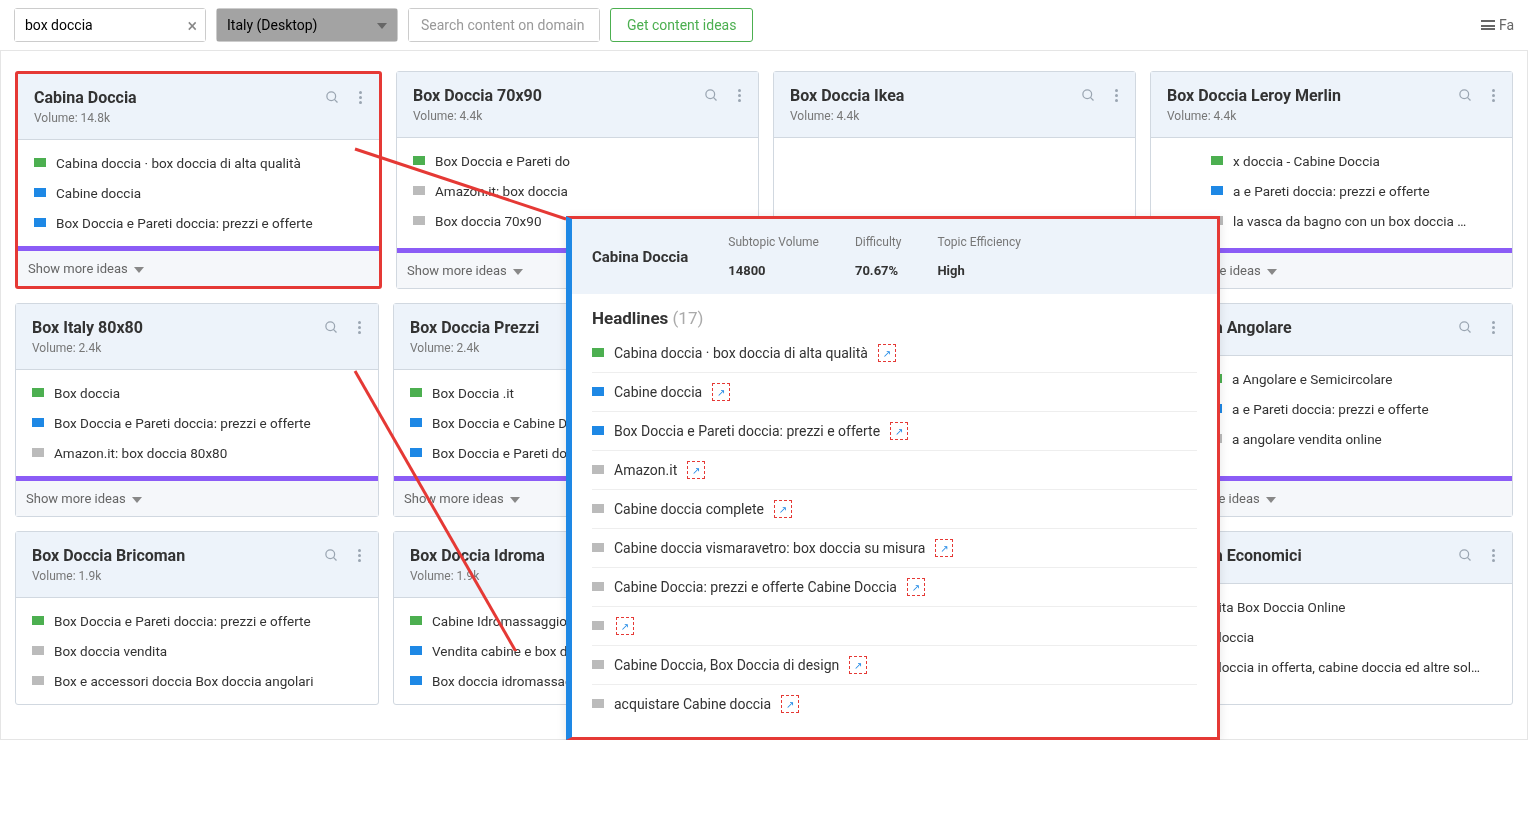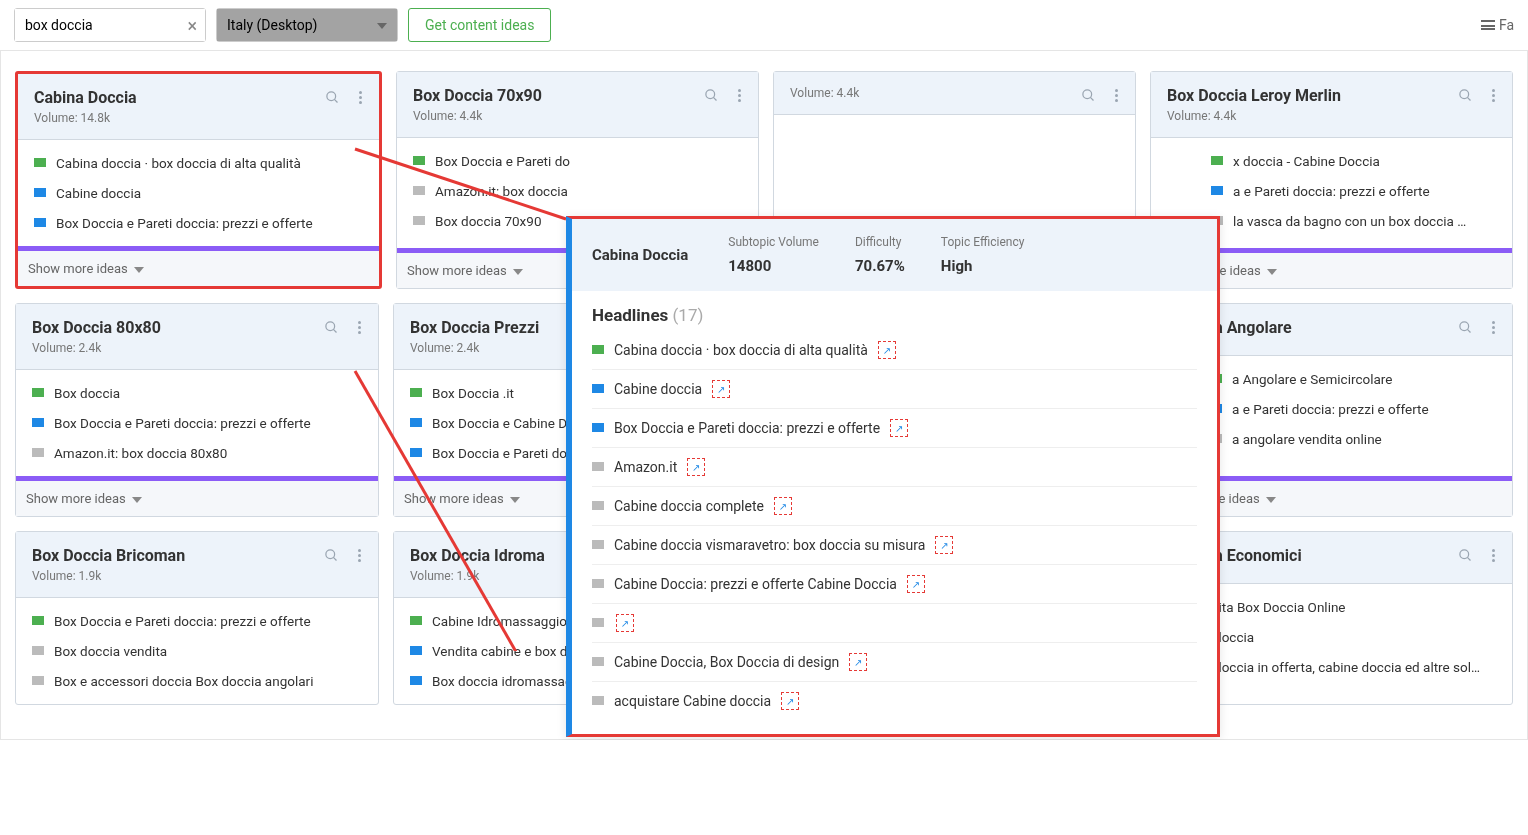--- a/index.html
+++ b/index.html
@@ -38,21 +38,21 @@
   .bull.blue{color:#1e88e5}
   .bull.grey{color:#bbb}
   .show-more{background:#f5f7fa;border-top:5px solid #8b5cf6;text-align:left;padding:10px;font-size:13px;color:#666;cursor:pointer}
   .show-more .chev{display:inline-block;margin-left:6px;border-left:5px solid transparent;border-right:5px solid transparent;border-top:6px solid #888;vertical-align:middle}
   .highlight{border:3px solid #e53935}
   
   .detail{position:absolute;background:#fff;border:3px solid #e53935;border-left:6px solid #1e88e5;left:566px;top:165px;width:654px;z-index:10;box-shadow:0 2px 10px rgba(0,0,0,.1)}
   .detail-head{background:#edf3fa;display:flex;align-items:center;padding:16px 20px;gap:40px}
   .dh-title{font-size:15px;font-weight:700}
   .dh-stat-label{font-size:12px;color:#777}
-  .dh-stat-val{font-size:15px;font-weight:700;margin-top:8px}
+  .dh-stat-val{font-size:13px;font-weight:700;margin-top:14px}
   .hl-head{padding:14px 20px 6px;font-size:17px;font-weight:700}
   .hl-head .cnt{color:#aaa;font-weight:400}
   .hl-list{padding:0 20px 14px}
   .hl-item{display:flex;align-items:center;gap:8px;padding:10px 0;border-bottom:1px solid #eee;font-size:14px}
   .hl-item:last-child{border-bottom:none}
   .ext{display:inline-flex;align-items:center;justify-content:center;width:18px;height:18px;border:1px dashed #e53935;color:#1e88e5;font-size:10px;margin-left:2px}
   
   .connector{position:absolute;pointer-events:none;z-index:5}
   .wrap{position:relative}
 </style>
@@ -62,20 +62,23 @@
 <div class="topbar">
   <div class="input-wrap">
     <input class="kw-input" value="box doccia" style="">
     <span class="clear-btn">×</span>
   </div>
   <div class="input-wrap sel-wrap">
     <select class="country-sel">
       <option>Italy (Desktop)</option>
     </select>
   </div>
+  <div class="input-wrap">
+    <input class="domain-input" placeholder="Search content on domain" style="">
+  </div>
   <button class="btn-ideas">Get content ideas</button>
   <div class="spacer"></div>
   <div class="fa-link">
     <span class="lines-icon"></span>
     <span>Fa</span>
   </div>
 </div>
 
 <div class="wrap">
 <div class="board" id="board">
@@ -143,20 +146,21 @@
             </div>
             <div class="idea">
               <span class="bull grey"></span>
               <span class="txt">Box doccia 70x90</span>
             </div>
           </div>
           <div class="show-more">Show more ideas<span class="chev"></span></div>
         </div>
         <div class="card">
           <div class="card-head">
+        <div class="card-title">Box Doccia Ikea</div>
         <div class="card-vol">Volume: 4.4k</div>
         <div class="card-actions">
               <span class="icon-btn">
                 <svg class="search-svg" viewBox="0 0 24 24">
                   <circle cx="10" cy="10" r="7"></circle>
                   <line x1="20" y1="20" x2="15" y2="15"></line>
                 </svg>
               </span>
               <span class="icon-btn dots">
                 <span></span>
@@ -199,21 +203,21 @@
               <span class="bull grey"></span>
               <span class="txt">la vasca da bagno con un box doccia …</span>
             </div>
           </div>
           <div class="show-more">Show more ideas<span class="chev"></span></div>
         </div>
       </div>
       <div class="row">
         <div class="card">
           <div class="card-head">
-        <div class="card-title">Box Doccia 80x80</div>
+        <div class="card-title">Box Italy 80x80</div>
         <div class="card-vol">Volume: 2.4k</div>
         <div class="card-actions">
               <span class="icon-btn">
                 <svg class="search-svg" viewBox="0 0 24 24">
                   <circle cx="10" cy="10" r="7"></circle>
                   <line x1="20" y1="20" x2="15" y2="15"></line>
                 </svg>
               </span>
               <span class="icon-btn dots">
                 <span></span>

